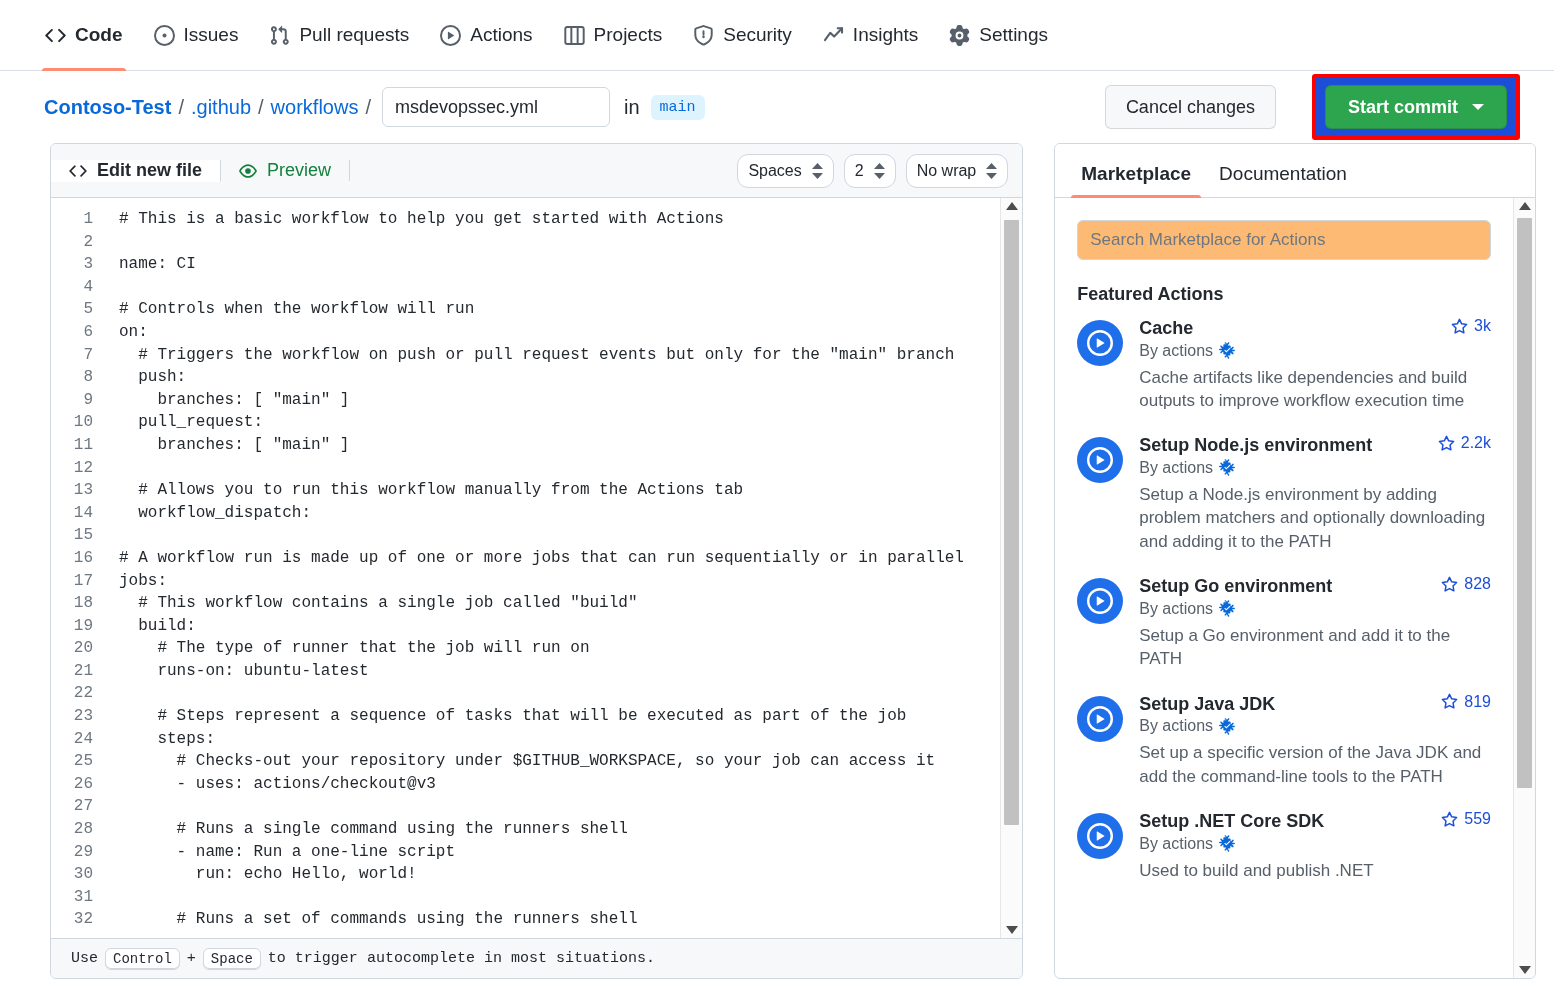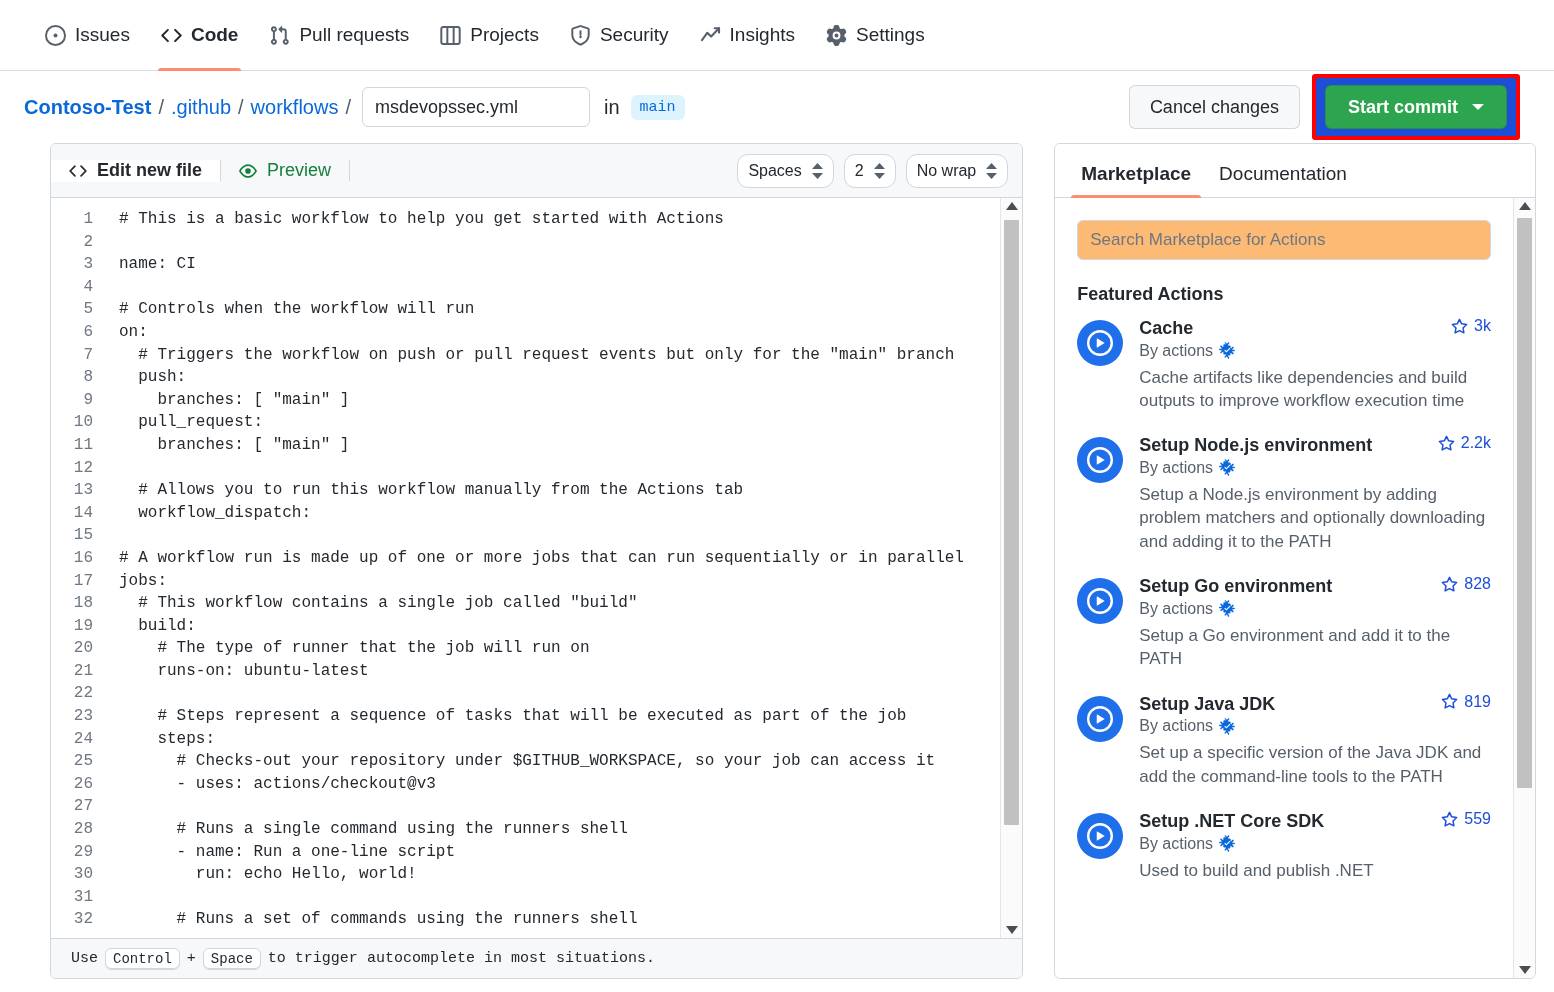--- a/index.html
+++ b/index.html
@@ -45,21 +45,21 @@
   }
   .nav-icon { display: inline-flex; align-items: center; justify-content: center; width: 21px; height: 21px; color: #57606a; }
   .nav-item.selected .nav-icon { color: #24292f; }
   .nav-icon svg { width: 21px; height: 21px; display: block; }
 
   
   .crumb-bar {
     height: 72px;
     display: flex;
     align-items: center;
-    padding: 0 28px 0 24px;
+    padding: 0 28px 0 44px;
     position: relative;
   }
   .crumbs { display: flex; align-items: center; font-size: 20px; gap: 0; }
   .crumb-link { color: #0969da; cursor: pointer; }
   .crumb-link.bold { font-weight: bold; }
   .crumb-sep { color: #57606a; margin: 0 7px; }
   .filename-input {
     width: 228px;
     height: 40px;
     padding: 0 12px;
@@ -74,21 +74,21 @@
   }
   .in-word { color: #24292f; font-size: 20px; margin: 0 11px 0 14px; }
   .branch-badge {
     background: #ddf4ff;
     color: #0969da;
     font-family: "Liberation Mono", monospace;
     font-size: 15px;
     padding: 4px 9px;
     border-radius: 6px;
   }
-  .crumb-actions { margin-left: auto; display: flex; align-items: center; gap: 12px; padding-right: 6px; }
+  .crumb-actions { margin-left: auto; display: flex; align-items: center; gap: 36px; padding-right: 6px; }
   .btn {
     font-size: 18px;
     font-family: "Liberation Sans", sans-serif;
     border-radius: 6px;
     cursor: pointer;
     display: inline-flex;
     align-items: center;
     justify-content: center;
   }
   .btn-cancel {
@@ -323,44 +323,52 @@
   .action-stars { display: flex; align-items: center; gap: 6px; color: #1d4ed8; font-size: 16px; padding-left: 8px; white-space: nowrap; }
   .action-stars svg { width: 17px; height: 17px; display: block; }
   .action-by { display: flex; align-items: center; gap: 6px; font-size: 16px; color: #57606a; margin-top: 2px; }
   .verified svg { width: 17px; height: 17px; display: block; color: #0969da; }
   .action-desc { font-size: 17px; color: #57606a; line-height: 1.38; margin-top: 6px; }
 </style>
 </head>
 <body>
 
 <div class="repo-nav">
+  <div class="nav-item selected">
+    <span class="nav-icon">
+      <svg viewBox="0 0 16 16" fill="currentColor">
+          <path d="M4.72 3.22a.75.75 0 0 1 1.06 1.06L2.06 8l3.72 3.72a.75.75 0 1 1-1.06 1.06L.47 8.53a.75.75 0 0 1 0-1.06Zm6.56 0a.75.75 0 1 0-1.06 1.06L13.94 8l-3.72 3.72a.75.75 0 1 0 1.06 1.06l4.25-4.25a.75.75 0 0 0 0-1.06Z"></path>
+        </svg>
+    </span>
+    <span>Code</span>
+  </div>
   <div class="nav-item">
     <span class="nav-icon">
       <svg viewBox="0 0 16 16" fill="currentColor">
           <path d="M8 9.5a1.5 1.5 0 1 0 0-3 1.5 1.5 0 0 0 0 3Z"></path>
           <path d="M8 0a8 8 0 1 1 0 16A8 8 0 0 1 8 0ZM1.5 8a6.5 6.5 0 1 0 13 0 6.5 6.5 0 0 0-13 0Z"></path>
         </svg>
     </span>
     <span>Issues</span>
   </div>
-  <div class="nav-item selected">
-    <span class="nav-icon">
-      <svg viewBox="0 0 16 16" fill="currentColor">
-          <path d="M4.72 3.22a.75.75 0 0 1 1.06 1.06L2.06 8l3.72 3.72a.75.75 0 1 1-1.06 1.06L.47 8.53a.75.75 0 0 1 0-1.06Zm6.56 0a.75.75 0 1 0-1.06 1.06L13.94 8l-3.72 3.72a.75.75 0 1 0 1.06 1.06l4.25-4.25a.75.75 0 0 0 0-1.06Z"></path>
-        </svg>
-    </span>
-    <span>Code</span>
-  </div>
   <div class="nav-item">
     <span class="nav-icon">
       <svg viewBox="0 0 16 16" fill="currentColor">
           <path d="M1.5 3.25a2.25 2.25 0 1 1 3 2.122v5.256a2.251 2.251 0 1 1-1.5 0V5.372A2.25 2.25 0 0 1 1.5 3.25Zm5.677-.177L9.573.677A.25.25 0 0 1 10 .854V2.5h1A2.5 2.5 0 0 1 13.5 5v5.628a2.251 2.251 0 1 1-1.5 0V5a1 1 0 0 0-1-1h-1v1.646a.25.25 0 0 1-.427.177L7.177 3.427a.25.25 0 0 1 0-.354ZM3.75 2.5a.75.75 0 1 0 0 1.5.75.75 0 0 0 0-1.5Zm0 9.5a.75.75 0 1 0 0 1.5.75.75 0 0 0 0-1.5Zm8.25.75a.75.75 0 1 0 1.5 0 .75.75 0 0 0-1.5 0Z"></path>
         </svg>
     </span>
     <span>Pull requests</span>
+  </div>
+  <div class="nav-item">
+    <span class="nav-icon">
+      <svg viewBox="0 0 16 16" fill="currentColor">
+          <path d="M8 0a8 8 0 1 1 0 16A8 8 0 0 1 8 0ZM1.5 8a6.5 6.5 0 1 0 13 0 6.5 6.5 0 0 0-13 0Zm4.879-2.773 4.264 2.559a.25.25 0 0 1 0 .428l-4.264 2.559A.25.25 0 0 1 6 10.559V5.442a.25.25 0 0 1 .379-.215Z"></path>
+        </svg>
+    </span>
+    <span>Actions</span>
   </div>
   <div class="nav-item">
     <span class="nav-icon">
       <svg viewBox="0 0 16 16" fill="none" stroke="currentColor" stroke-width="1.5">
           <rect x="1" y="1.5" width="14" height="13" rx="1.5"></rect>
           <path d="M5.6 1.8v12.4M10.4 1.8v12.4"></path>
         </svg>
     </span>
     <span>Projects</span>
   </div>

